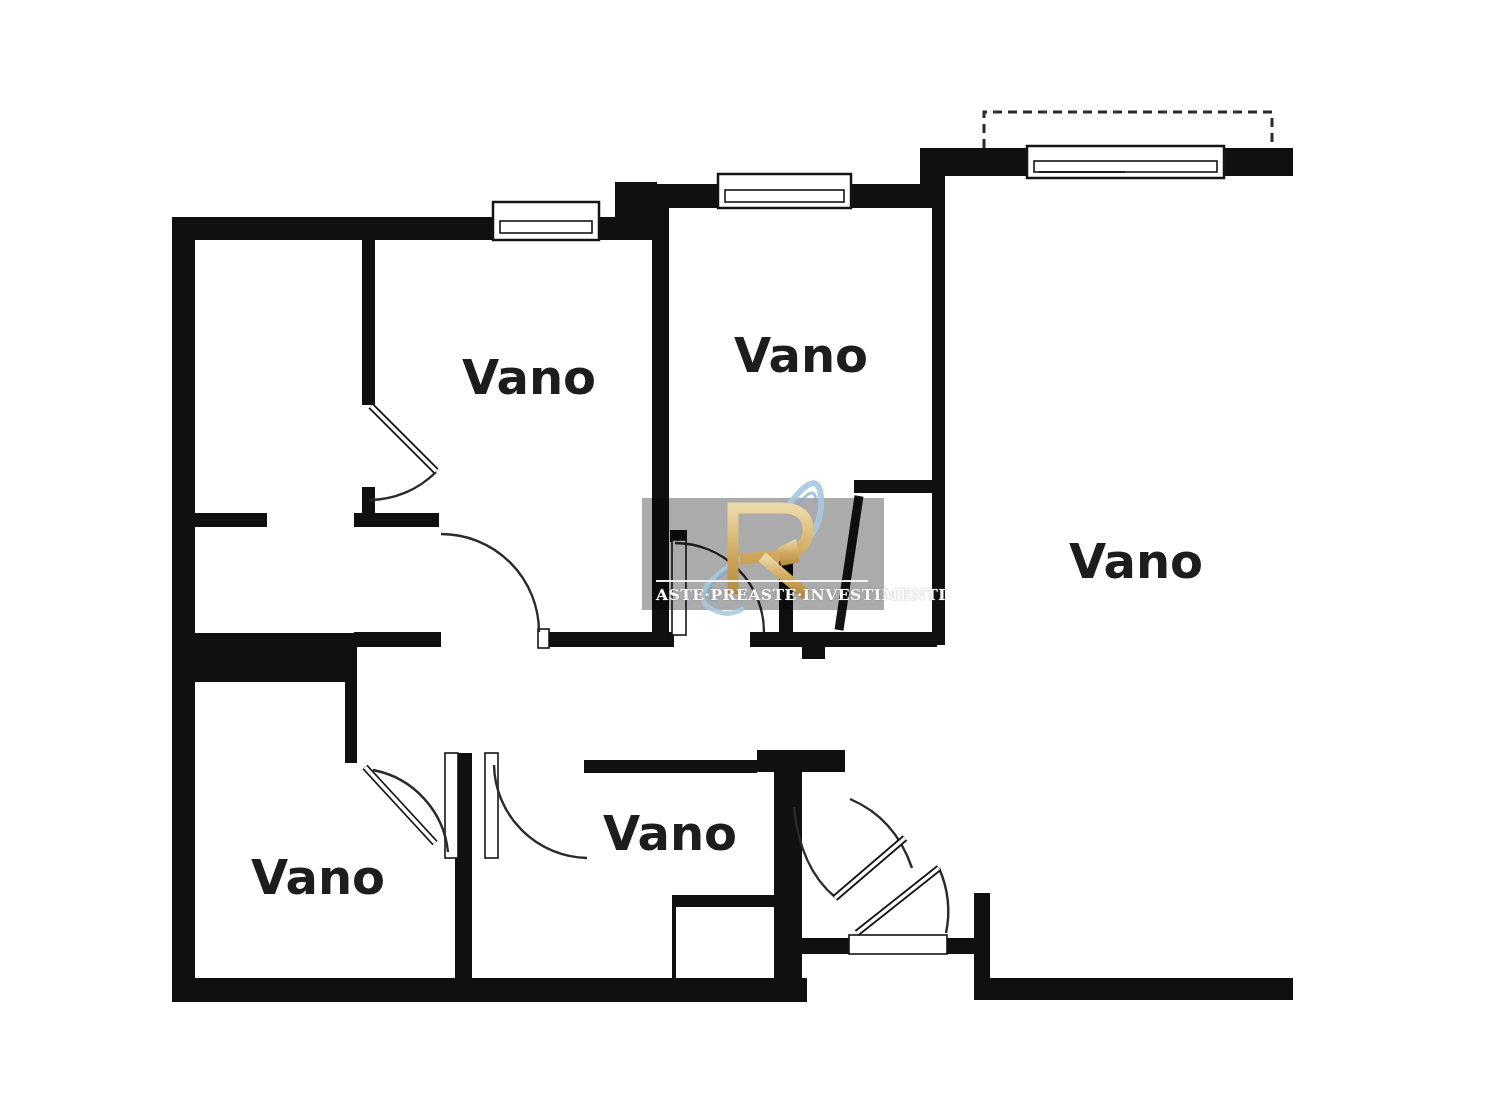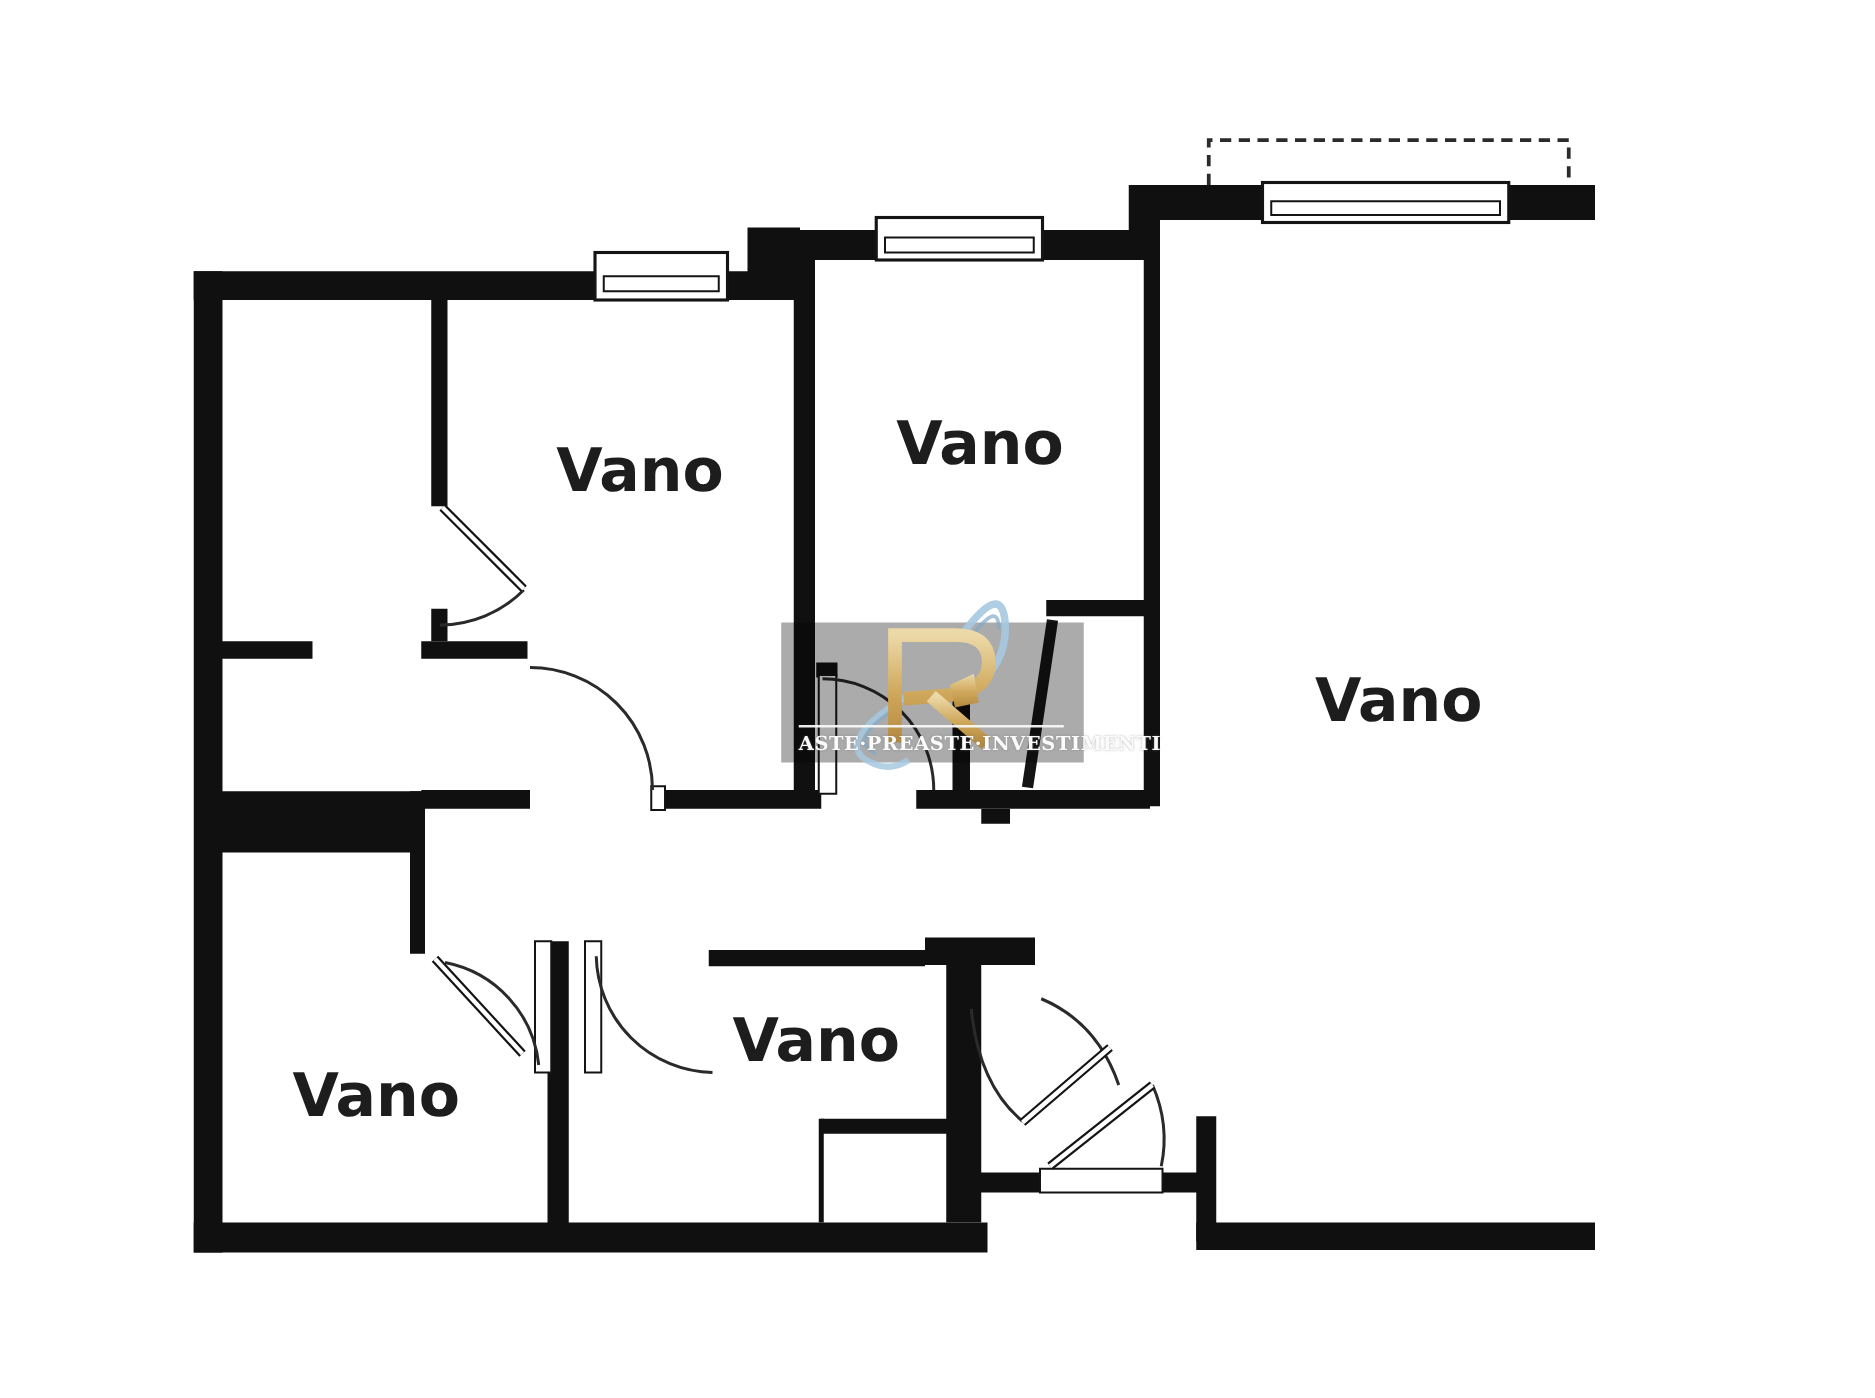--- a/index.html
+++ b/index.html
@@ -1,17 +1,17 @@
 <!DOCTYPE html>
 <html><head>
 <meta charset="utf-8">
 <style>
   html,body{margin:0;padding:0;background:#ffffff;}
   #stage{position:relative;width:1276px;height:1118px;background:#ffffff;overflow:hidden;
-         font-family:"DejaVu Sans","Liberation Sans",sans-serif;}
+         font-family:"DejaVu Sans","Liberation Sans",sans-serif;margin-left:17px;}
   #plan-svg{position:absolute;left:0;top:0;width:1500px;height:1118px;}
   .room-label{position:absolute;transform:translate(-50%,-50%);
               font-family:"DejaVu Sans","Liberation Sans",sans-serif;
               font-weight:700;font-size:48px;color:#1d1d1d;letter-spacing:0px;white-space:nowrap;}
   .wm-caption{position:absolute;left:639px;top:580px;width:212px;
               border-top:2px solid rgba(248,248,248,.95);padding-top:3px;
               text-align:center;font-family:"DejaVu Serif","Liberation Serif",serif;
               font-weight:600;font-size:15.5px;letter-spacing:.5px;color:#fbfbfb;
               white-space:nowrap;text-shadow:0 0 2px rgba(120,120,120,.6);}
 </style>

